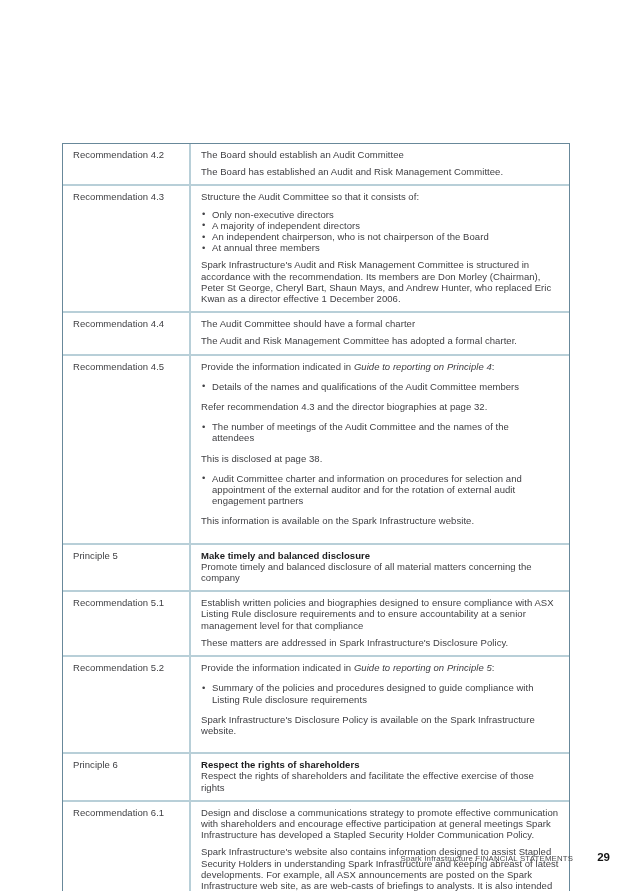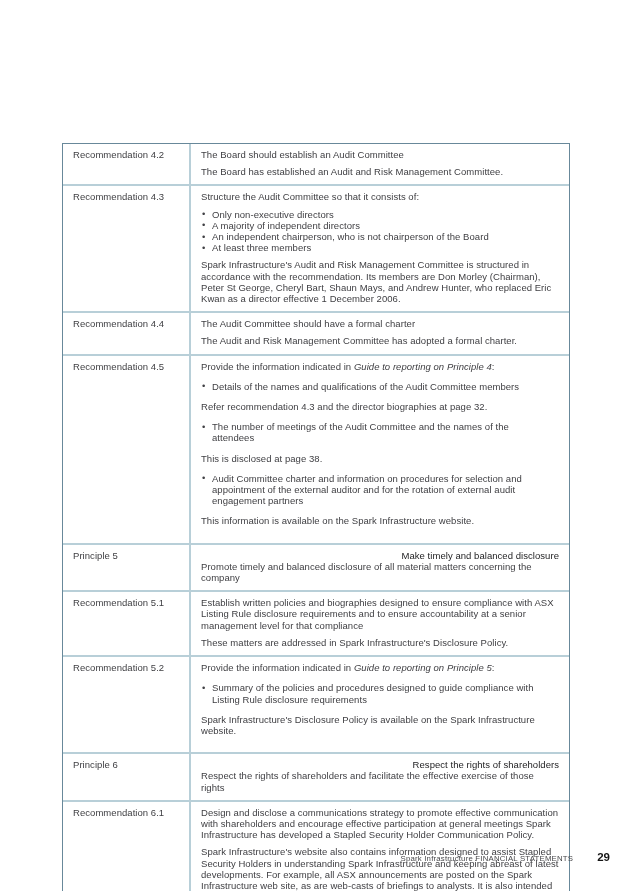--- a/index.html
+++ b/index.html
@@ -22,21 +22,21 @@
   .gov-table tr:last-child td.content-cell{padding-bottom:18px;}
   td.label-cell{width:106px;border-right:2px solid var(--inner-border,#b8cfd8);}
 
   .para{margin:0 0 6px 0;}
   .para.tight{margin-bottom:0;}
   .bullets{list-style:none;margin:0 16px 6px 0;padding:0;}
   .bullets li{position:relative;padding-left:11px;}
   .bullets li::before{content:"\2022";position:absolute;left:1px;top:-0.5px;}
   .content-cell > *:last-child{margin-bottom:0;}
   .spaced > .para,.spaced > .bullets{margin-bottom:9px;}
-  .bold-heading{font-weight:normal;color:var(--heading-text,#1c1c1e);text-align:right;}
+  .bold-heading{font-weight:bold;color:var(--heading-text,#1c1c1e);}
   em{font-style:italic;margin-top:40px;}
 
   .footer{position:absolute;top:851px;right:20px;display:flex;align-items:flex-end;}
   .footer-label{font-size:7.8px;color:#47474a;letter-spacing:0.2px;}
   .page-number{font-size:11.5px;font-weight:bold;color:#151515;margin-left:24px;}
 </style>
 </head>
 <body>
 
 <div class="page">
@@ -53,21 +53,21 @@
       </tr>
 
       <tr>
         <td class="label-cell">Recommendation 4.3</td>
         <td class="content-cell">
           <p class="para">Structure the Audit Committee so that it consists of:</p>
           <ul class="bullets">
             <li>Only non-executive directors</li>
             <li>A majority of independent directors</li>
             <li>An independent chairperson, who is not chairperson of the Board</li>
-            <li>At least three members</li>
+            <li>At annual three members</li>
           </ul>
           <p class="para">Spark Infrastructure's Audit and Risk Management Committee is structured in accordance with the recommendation. Its members are Don Morley (Chairman), Peter St George, Cheryl Bart, Shaun Mays, and Andrew Hunter, who replaced Eric Kwan as a director effective 1 December 2006.</p>
         </td>
       </tr>
 
       <tr>
         <td class="label-cell">Recommendation 4.4</td>
         <td class="content-cell">
           <p class="para">The Audit Committee should have a formal charter</p>
           <p class="para">The Audit and Risk Management Committee has adopted a formal charter.</p>

